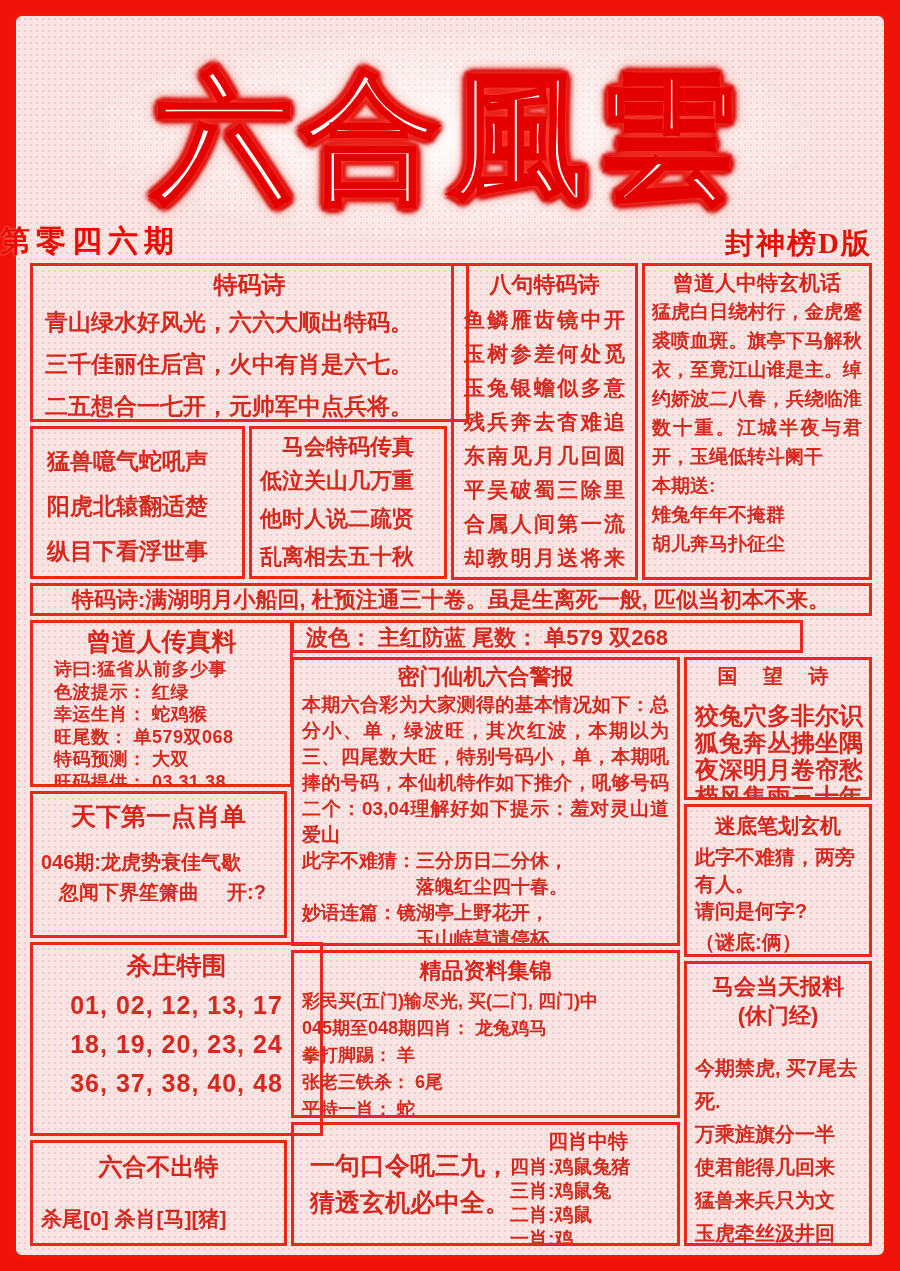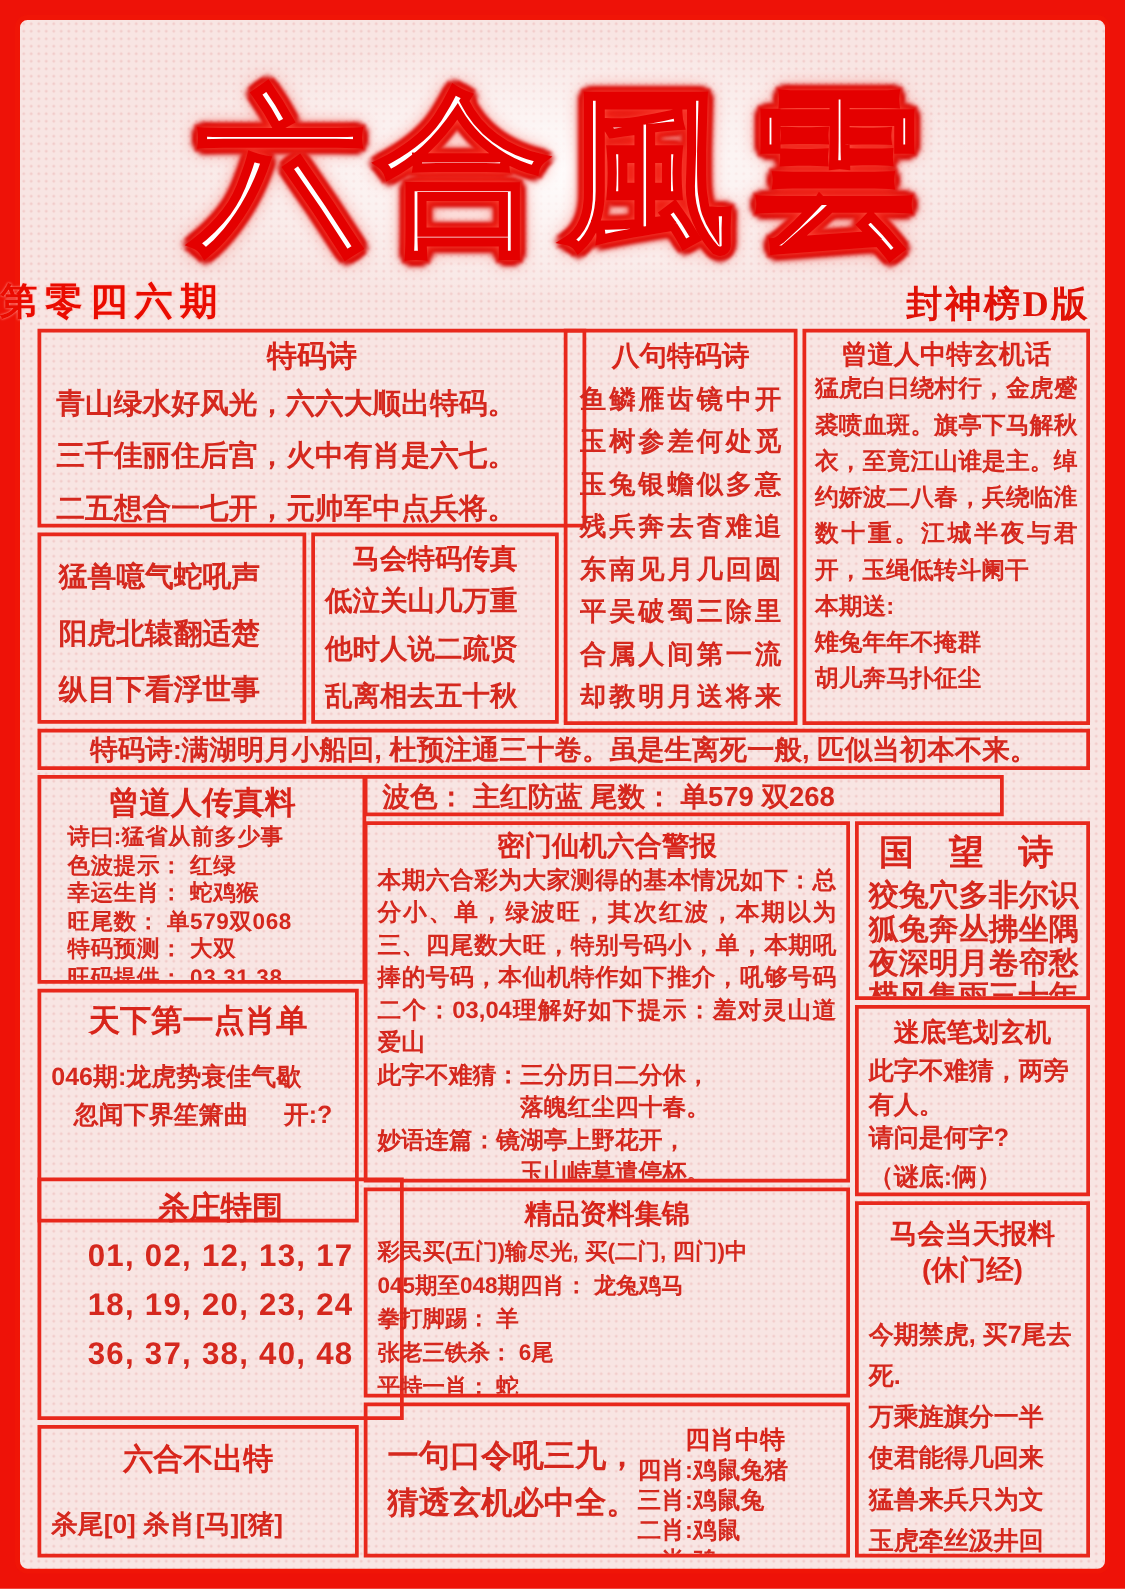--- a/index.html
+++ b/index.html
@@ -76,21 +76,21 @@
   .box-mchuanzhen{left:249px;top:426px;width:198px;height:153px;padding:3px 8px;}
   .box-mchuanzhen .box-title{font-size:22px;}
   .box-mchuanzhen .line{font-size:22px;line-height:38px;white-space:nowrap;}
   
   .box-banner{left:30px;top:583px;width:842px;height:33px;}
   .box-banner .line{font-size:22px;line-height:27px;text-align:center;white-space:nowrap;}
   
   .box-zengliao{left:30px;top:620px;width:263px;height:167px;padding:2px 21px;}
   .box-zengliao .box-title{font-size:25px;}
   .box-zengliao .line{font-size:18px;line-height:22.5px;white-space:nowrap;letter-spacing:.5px;}
-  .box-dianxiao{left:30px;top:791px;width:257px;height:187px;padding:6px 8px;}
+  .box-dianxiao{left:30px;top:791px;width:257px;height:147px;padding:6px 8px;}
   .box-dianxiao .box-title{font-size:25px;margin-bottom:14px;}
   .box-dianxiao .line{font-size:20px;line-height:30px;white-space:nowrap;}
   .box-dianxiao .l2{display:flex;padding-left:18px;}
   .box-dianxiao .kai{margin-left:28px;}
   .box-shazhuang{left:30px;top:942px;width:293px;height:194px;padding:4px 8px;}
   .box-shazhuang .box-title{font-size:25px;margin-bottom:4px;}
   .box-shazhuang .line{font-size:25px;line-height:39px;text-align:center;white-space:nowrap;letter-spacing:1px;}
   .box-buchute{left:30px;top:1140px;width:257px;height:106px;padding:8px 8px;}
   .box-buchute .box-title{font-size:24px;margin-bottom:22px;}
   .box-buchute .line{font-size:21px;white-space:nowrap;}
@@ -101,26 +101,26 @@
   .box-mimen .box-title{font-size:22px;}
   .box-mimen .body{font-size:19px;font-weight:bold;line-height:26px;text-align:justify;}
   .box-mimen .line{font-size:19px;line-height:26px;white-space:nowrap;}
   .box-mimen .indent{padding-left:114px;}
   .box-jingpin{left:291px;top:950px;width:389px;height:168px;padding:3px 8px;}
   .box-jingpin .box-title{font-size:22px;margin-bottom:2px;}
   .box-jingpin .line{font-size:18px;line-height:27px;white-space:nowrap;}
   .box-bottomcenter{left:291px;top:1122px;width:389px;height:124px;display:flex;}
   .kouling{flex:1;align-self:center;padding-left:16px;}
   .kouling .line{font-size:25px;line-height:37px;white-space:nowrap;}
-  .sixiao{width:178px;padding-top:13px;}
+  .sixiao{width:178px;padding-top:3px;}
   .sixiao .box-title{font-size:20px;text-align:left;padding-left:38px;}
   .sixiao .line{font-size:19px;line-height:24px;white-space:nowrap;}
   
   .box-guowang{left:684px;top:657px;width:188px;height:143px;padding:3px 8px;}
-  .box-guowang .box-title{font-size:28px;letter-spacing:10px;margin-bottom:2px;}
+  .box-guowang .box-title{font-size:20px;letter-spacing:10px;margin-bottom:12px;}
   .box-guowang .line{font-size:24px;line-height:27px;white-space:nowrap;}
   .box-midi{left:684px;top:804px;width:188px;height:153px;padding:5px 8px;}
   .box-midi .box-title{font-size:21px;margin-bottom:4px;}
   .box-midi .line{font-size:20px;line-height:27px;font-weight:bold;}
   .box-midi .riddle{margin-top:4px;white-space:nowrap;}
   .box-mbaoliao{left:684px;top:961px;width:188px;height:285px;padding:8px 8px;}
   .box-mbaoliao .box-title{font-size:22px;line-height:29px;}
   .box-mbaoliao .body-lines{margin-top:22px;}
   .box-mbaoliao .line{font-size:20px;line-height:33px;}
   .box-mbaoliao .nw{white-space:nowrap;}

